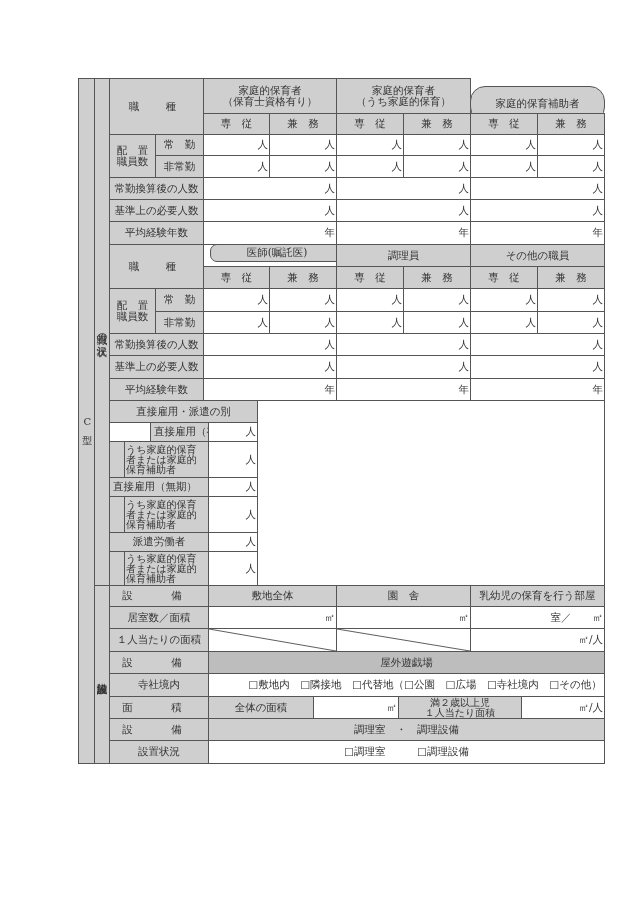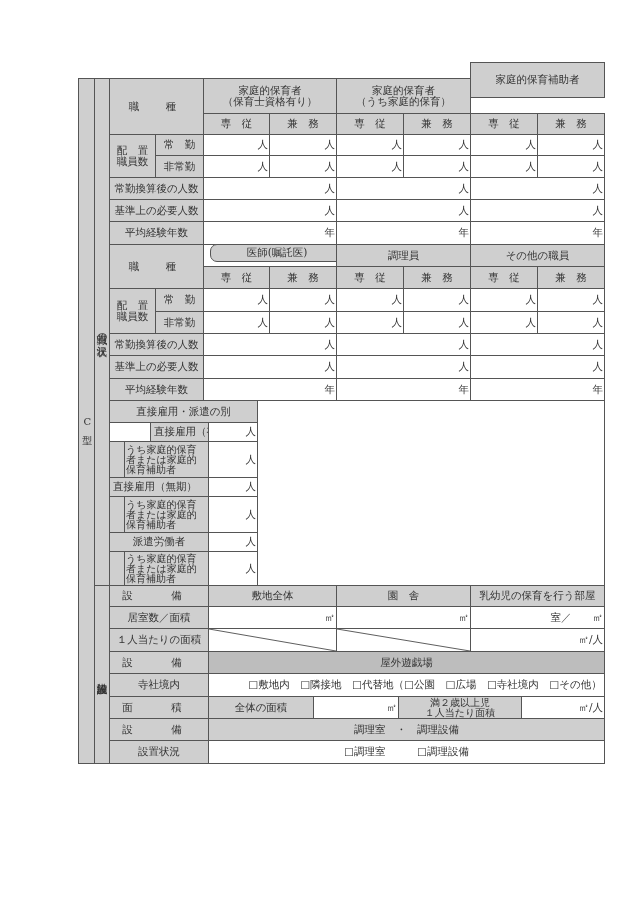--- a/index.html
+++ b/index.html
@@ -36,21 +36,21 @@
   <span class="sp">職　種</span>
 </div>
 <div class="c g stack" style="left:203px;top:78px;width:134px;height:36px;">
   <span>家庭的保育者</span>
   <span>（保育士資格有り）</span>
 </div>
 <div class="c g stack" style="left:336px;top:78px;width:135px;height:36px;">
   <span>家庭的保育者</span>
   <span>（うち家庭的保育）</span>
 </div>
-<div class="c g" style="left:470px;top:62px;width:135px;height:36px;">
+<div class="c g" style="left:470px;top:86px;width:135px;height:36px;border-radius:15px;">
   <span>家庭的保育補助者</span>
 </div>
 
 <div class="c g" style="left:203px;top:113px;width:67px;height:22px;">
     <span>専　従</span>
   </div>
 <div class="c g" style="left:269px;top:113px;width:68px;height:22px;">
     <span>兼　務</span>
   </div>
 <div class="c g" style="left:336px;top:113px;width:68px;height:22px;">

